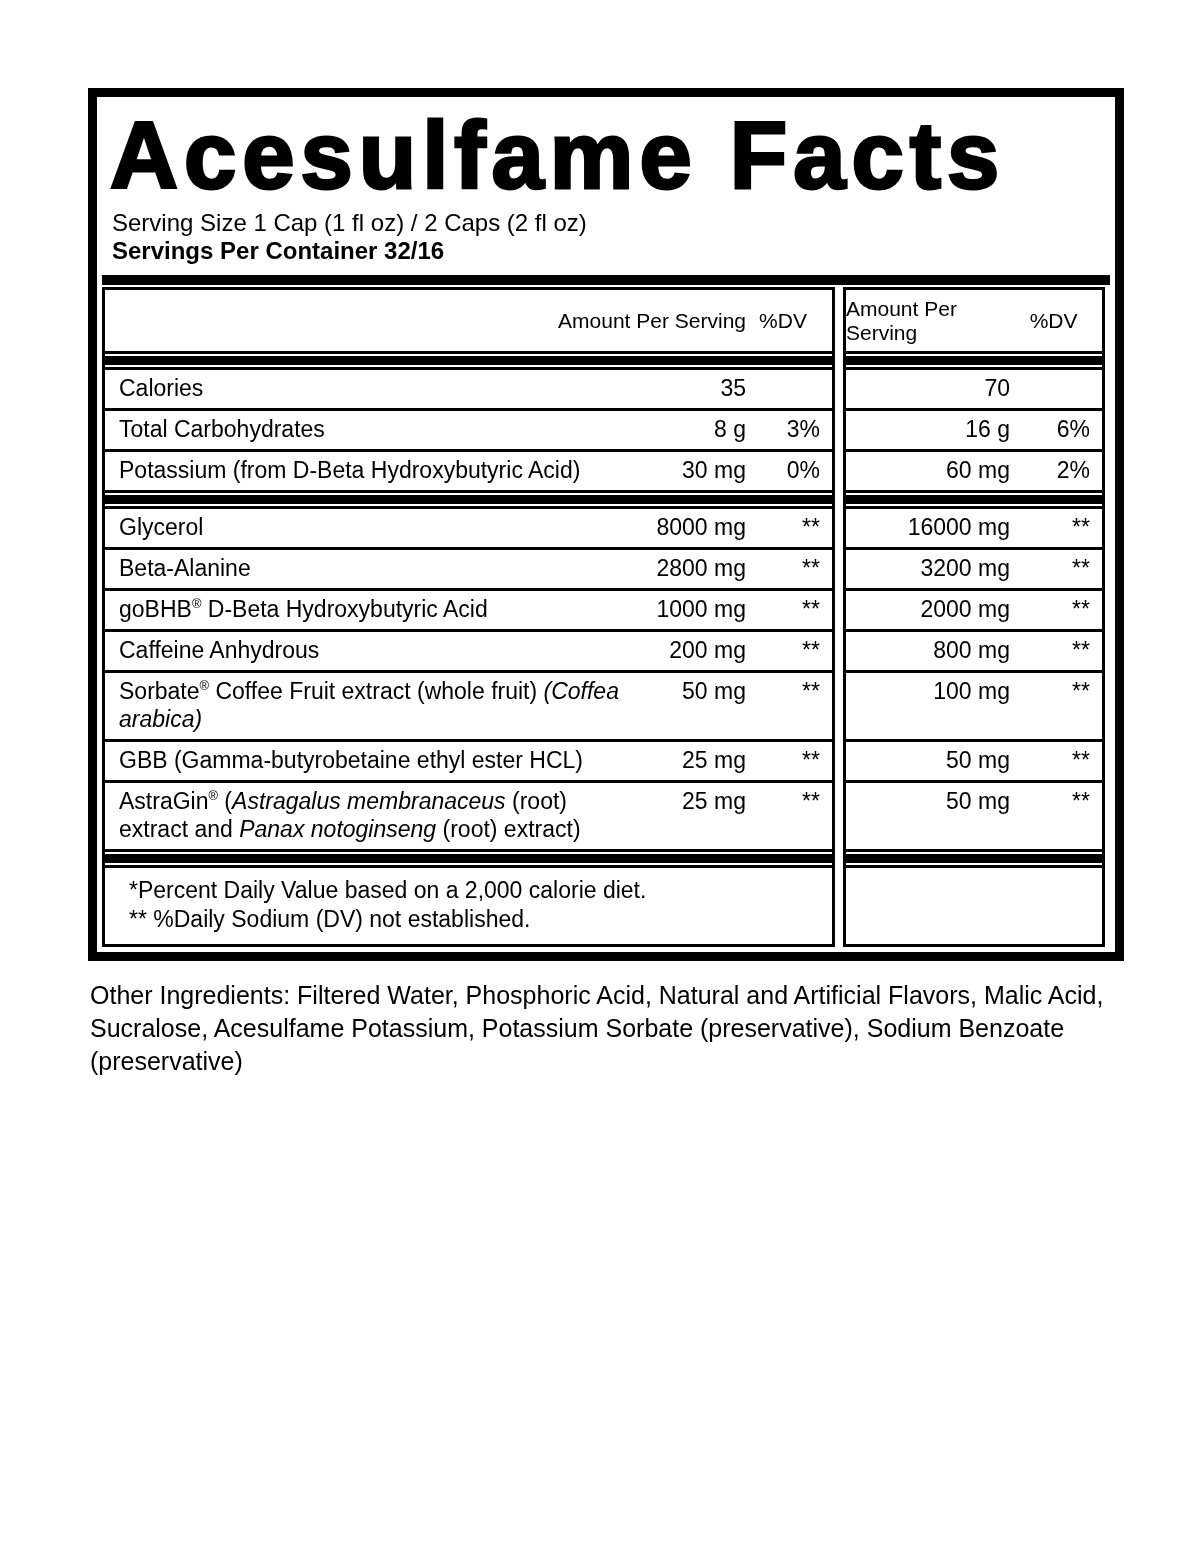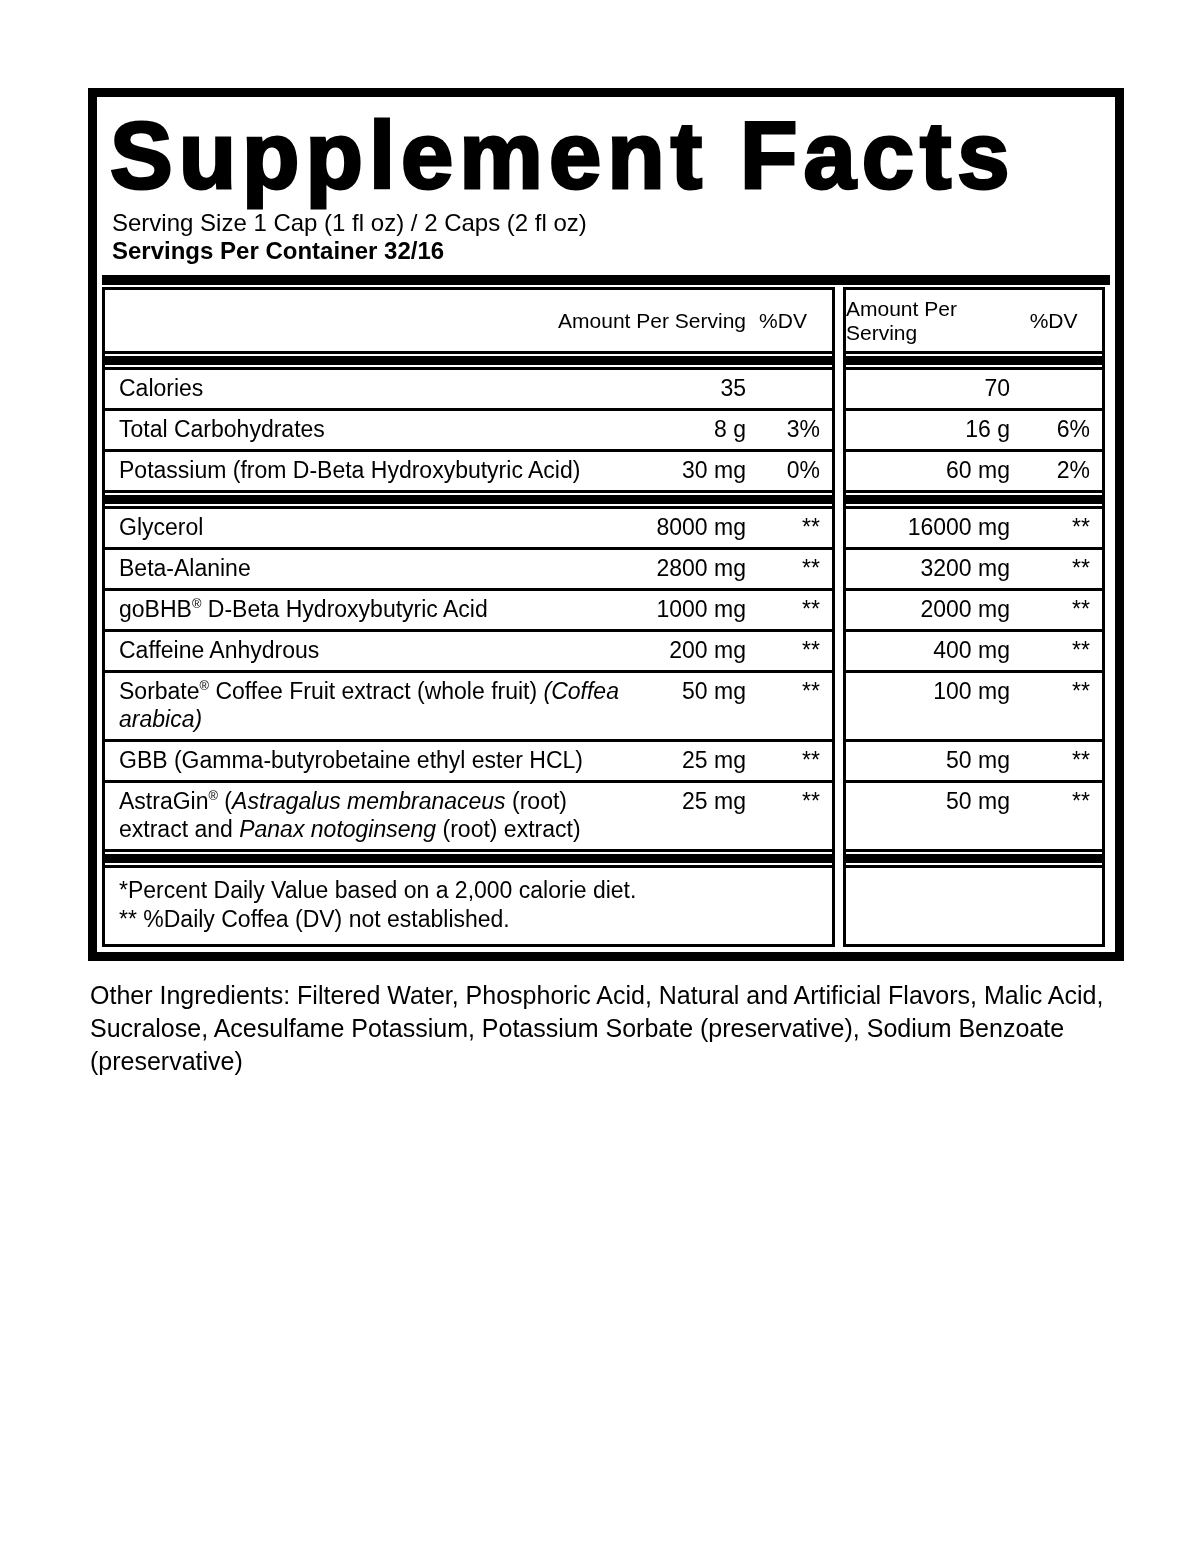--- a/index.html
+++ b/index.html
@@ -96,34 +96,34 @@
     height: 9px;
     background: #000;
     margin: 2px 0;
   }
 
   .fncell {
     padding: 8px 0 10px 0;
     font-size: 23px;
     line-height: 29px;
   }
-  .fnline { padding-left: 14px; }
+  .fnline { padding-left: 24px; }
 
   .other {
     margin: 18px 0 0 90px;
     width: 1018px;
     font-size: 25px;
     line-height: 33px;
   }
 </style>
 </head>
 <body>
 
 <div class="label-wrap">
-  <div class="title">Supplement Facts</div>
+  <div class="title">Acesulfame Facts</div>
   <div class="serving-line">Serving Size 1 Cap (1 fl oz) / 2 Caps (2 fl oz)</div>
   <div class="serving-bold">Servings Per Container 32/16</div>
   <div class="thickbar"></div>
 
   <div class="facts-grid" id="facts-grid">
     <div class="lcell hdrcell bt bb">
       <span>Amount Per Serving</span>
       <span class="hdr-dv">%DV</span>
     </div>
     <div class="rcell hdrcell bt bb">
@@ -195,21 +195,21 @@
       <div class="rcell rrow bb">
         <div class="ramt">2000 mg</div>
         <div class="rdv">**</div>
       </div>
       <div class="lcell lrow bb">
         <div class="lbl"><span>Caffeine Anhydrous</span></div>
         <div class="amt">200 mg</div>
         <div class="dvc">**</div>
       </div>
       <div class="rcell rrow bb">
-        <div class="ramt">400 mg</div>
+        <div class="ramt">800 mg</div>
         <div class="rdv">**</div>
       </div>
       <div class="lcell lrow bb">
         <div class="lbl"><span>Sorbate</span><span class="sup">®</span><span> Coffee Fruit extract (whole fruit) </span><span class="it">(Coffea arabica)</span></div>
         <div class="amt">50 mg</div>
         <div class="dvc">**</div>
       </div>
       <div class="rcell rrow bb">
         <div class="ramt">100 mg</div>
         <div class="rdv">**</div>
@@ -233,19 +233,19 @@
         <div class="rdv">**</div>
       </div>
       <div class="lcell sepcell">
         <div class="sepbar"></div>
       </div>
       <div class="rcell sepcell">
         <div class="sepbar"></div>
       </div>
       <div class="lcell fncell bt bb">
         <div class="fnline">*Percent Daily Value based on a 2,000 calorie diet.</div>
-        <div class="fnline">** %Daily Coffea (DV) not established.</div>
+        <div class="fnline">** %Daily Sodium (DV) not established.</div>
       </div>
       <div class="rcell fncell bt bb"></div>
     </div>
 </div>
 
 <p class="other">Other Ingredients: Filtered Water, Phosphoric Acid, Natural and Artificial Flavors, Malic Acid, Sucralose, Acesulfame Potassium, Potassium Sorbate (preservative), Sodium Benzoate (preservative)</p>
 
 </body></html>

